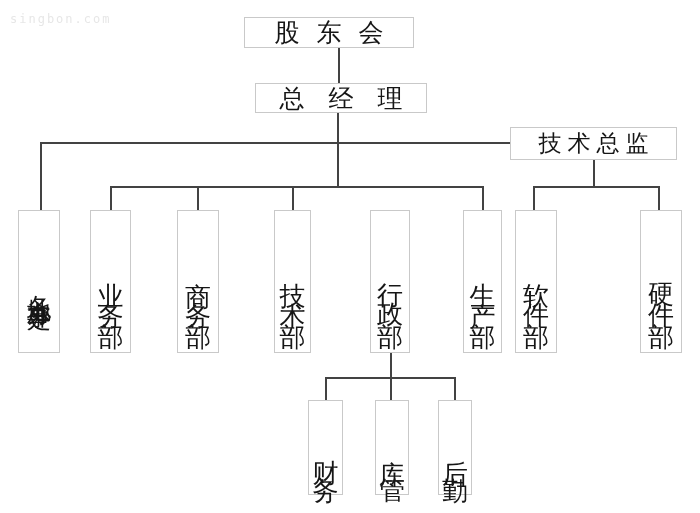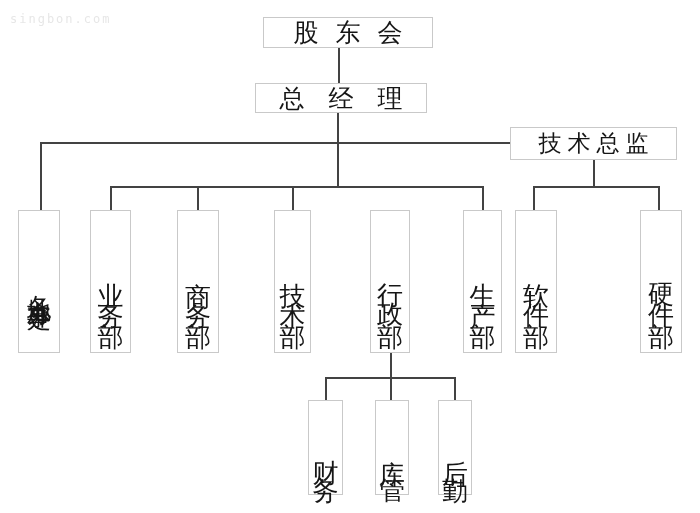--- a/index.html
+++ b/index.html
@@ -33,21 +33,21 @@
     box-sizing: border-box;
     z-index: 2;
   }
   .hbox span { white-space: nowrap; }
   .vbox span {
     writing-mode: vertical-rl;
     text-orientation: upright;
     white-space: nowrap;
   }
   
-  #n-shareholders { left: 263px; top: 17px;  width: 170px; height: 31px; font-size: 25px; }
+  #n-shareholders { left: 244px; top: 17px;  width: 170px; height: 31px; font-size: 25px; }
   #n-shareholders span { letter-spacing: 17px; margin-right: -17px; }
   #n-gm           { left: 255px; top: 83px;  width: 172px; height: 30px; font-size: 25px; }
   #n-gm span      { letter-spacing: 24px; margin-right: -24px; }
   #n-techdir      { left: 510px; top: 127px; width: 167px; height: 33px; font-size: 23px; }
   #n-techdir span { letter-spacing: 6px; margin-right: -6px; }
   
   .tier2 { top: 210px; height: 143px; font-size: 26px; }
   .tier2 span { letter-spacing: 20px; margin-bottom: -20px; }
   #n-offices  { left: 18px;  width: 42px; top: 210px; height: 143px; font-size: 24px; }
   #n-offices span { letter-spacing: 3px; margin-bottom: -3px; }

